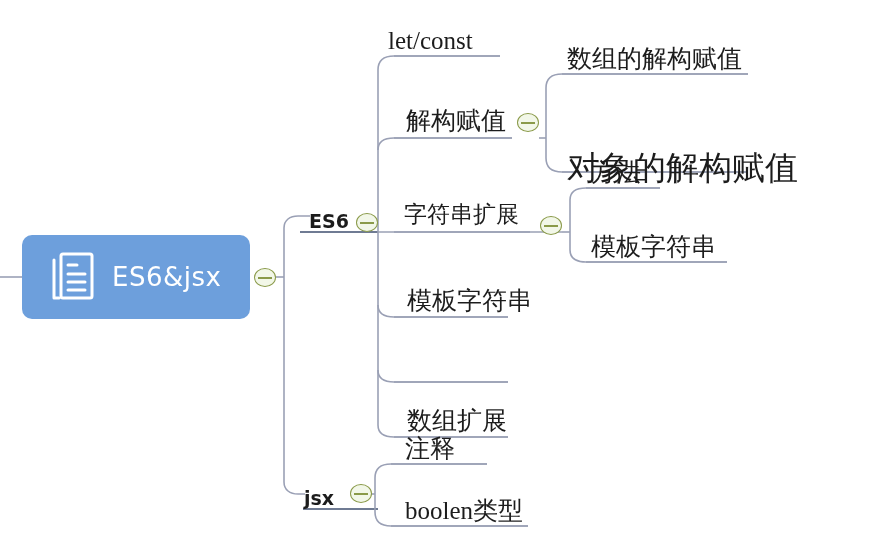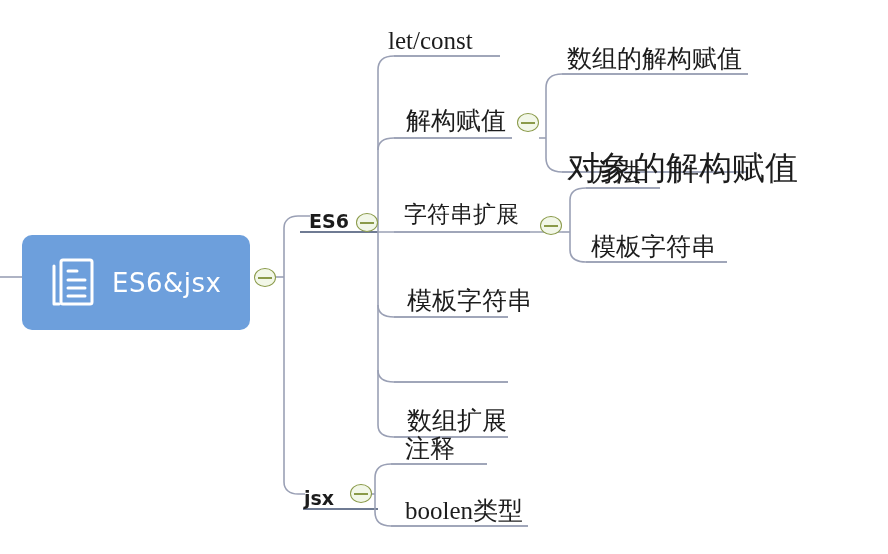--- a/index.html
+++ b/index.html
@@ -25,21 +25,21 @@
     height: 554px;
     pointer-events: none;
   }
 
   
   .root-node {
     position: absolute;
     left: 22px;
     top: 235px;
     width: 228px;
-    height: 95px;
+    height: 84px;
     background: #6d9fdc;
     border-radius: 10px;
     display: flex;
     align-items: center;
     box-sizing: border-box;
     padding-left: 28px;
   }
   .root-icon {
     width: 46px;
     height: 52px;

